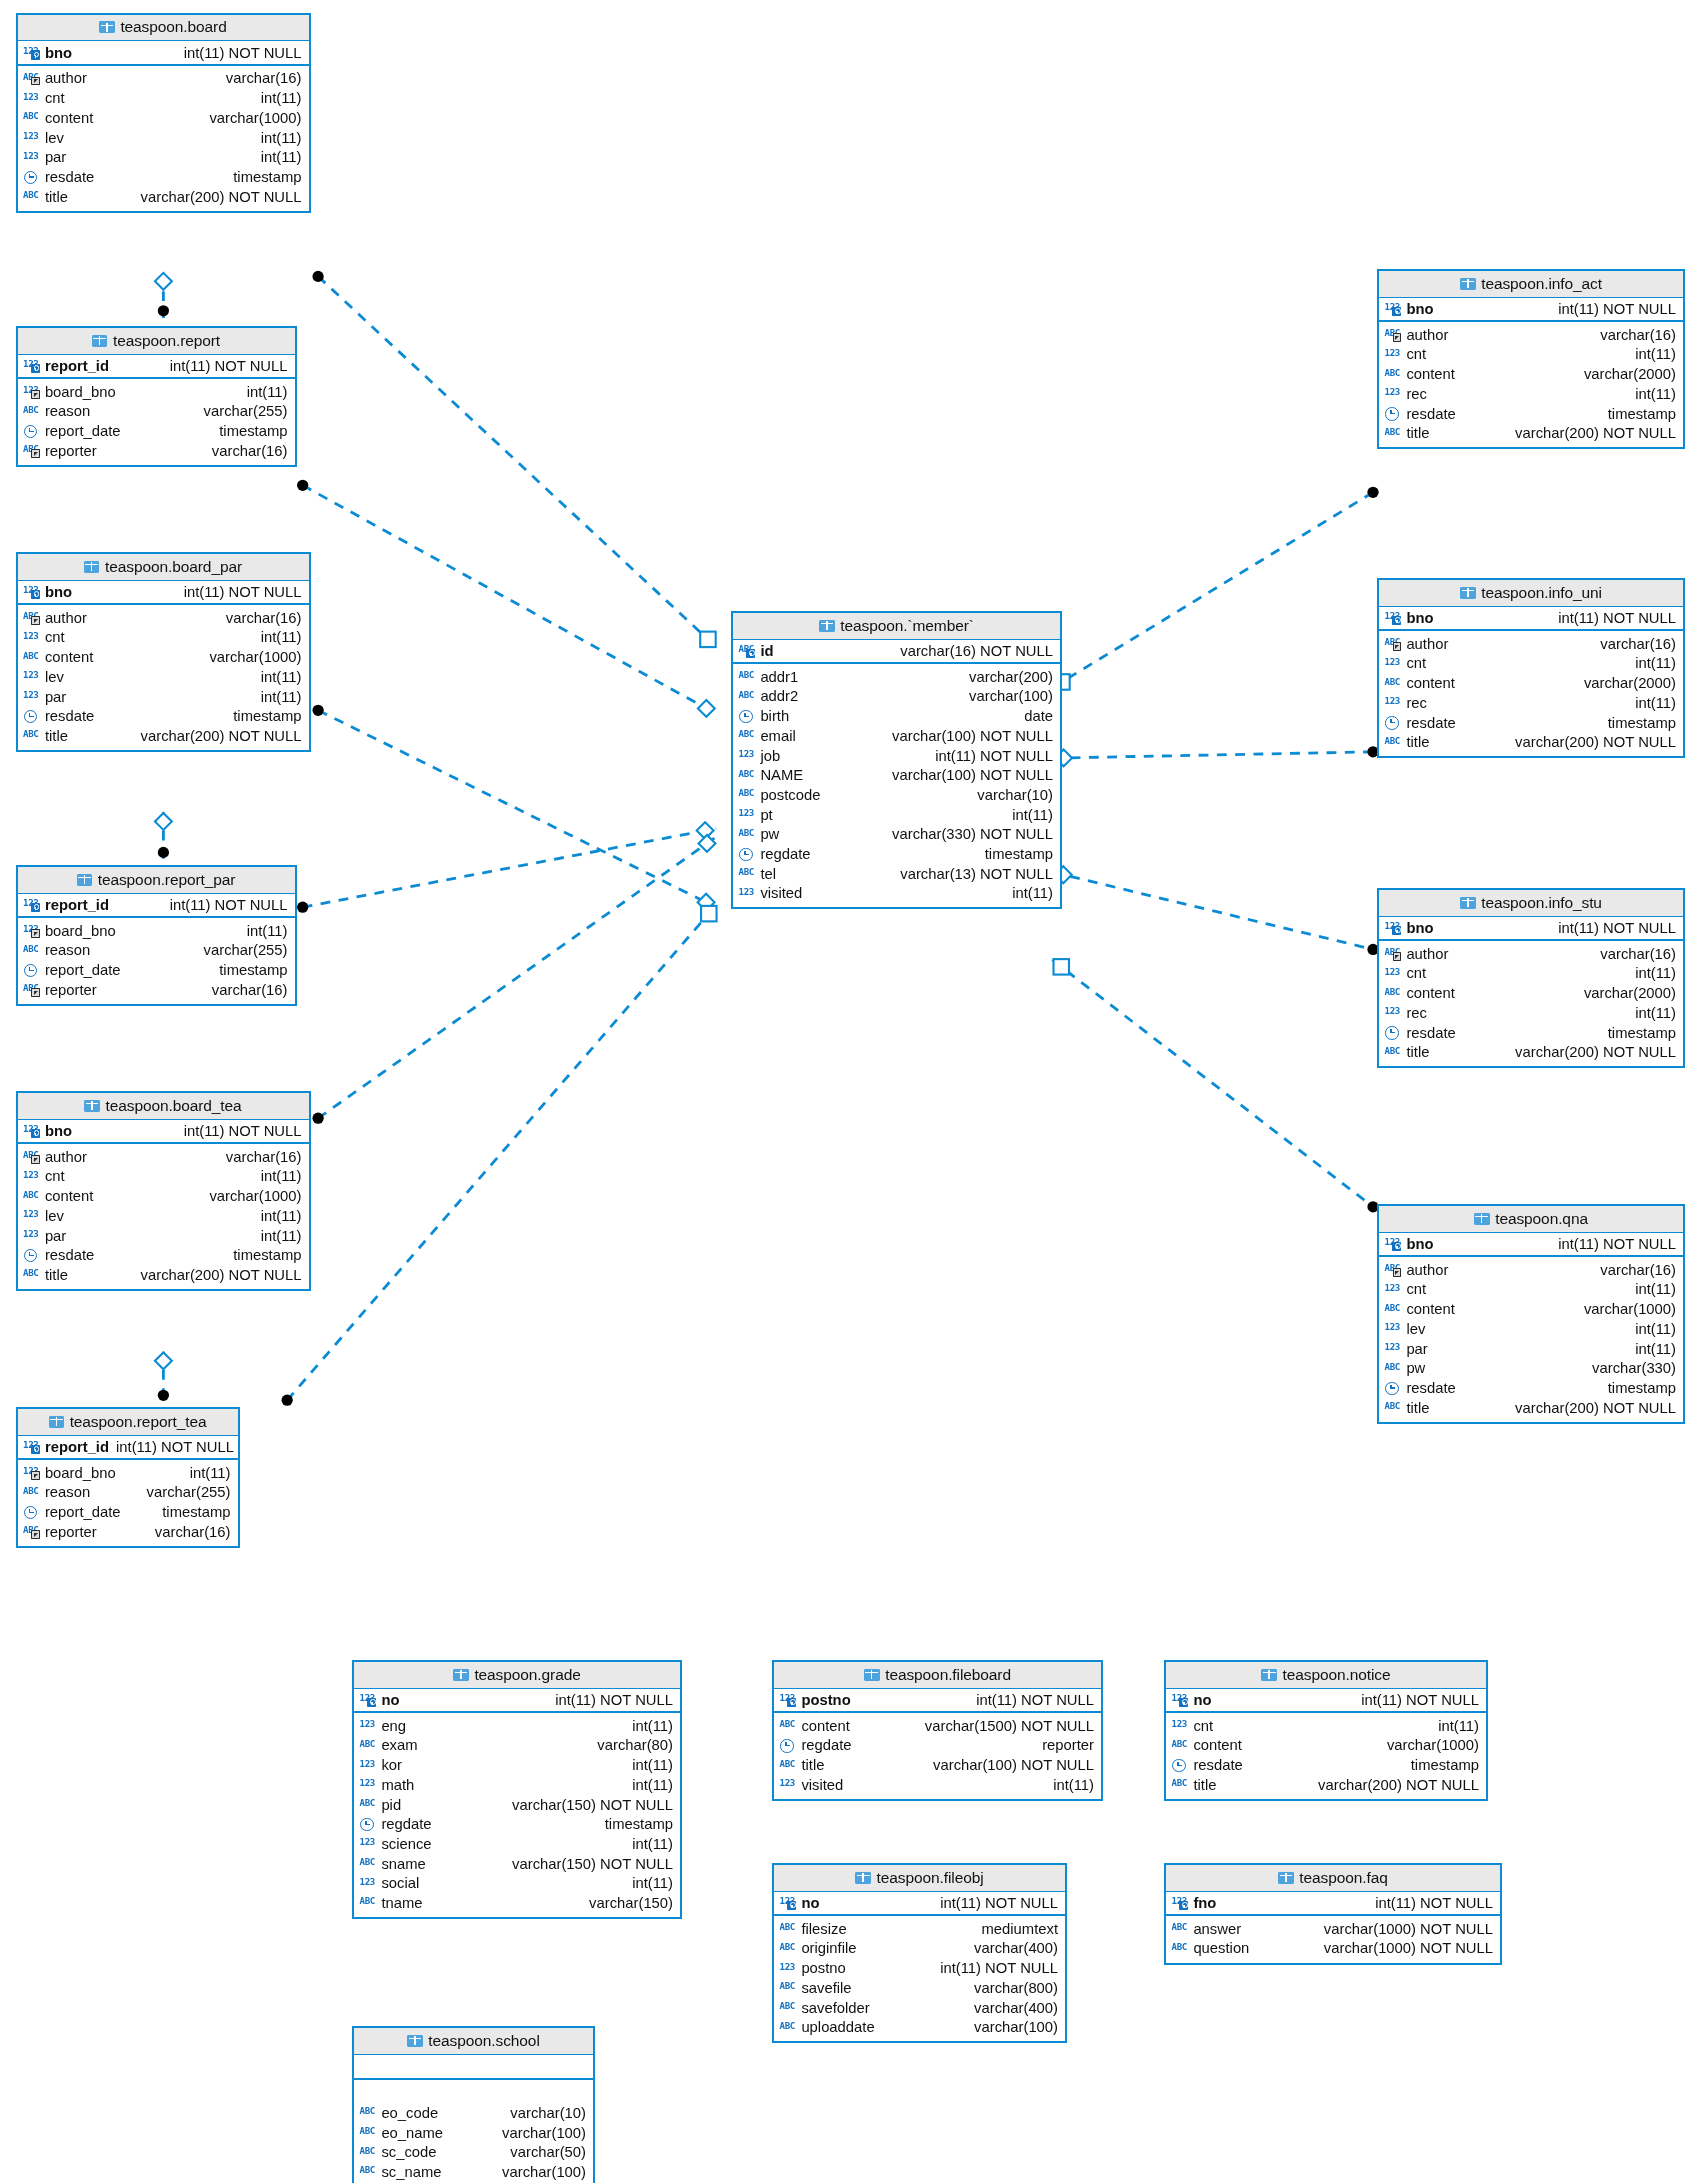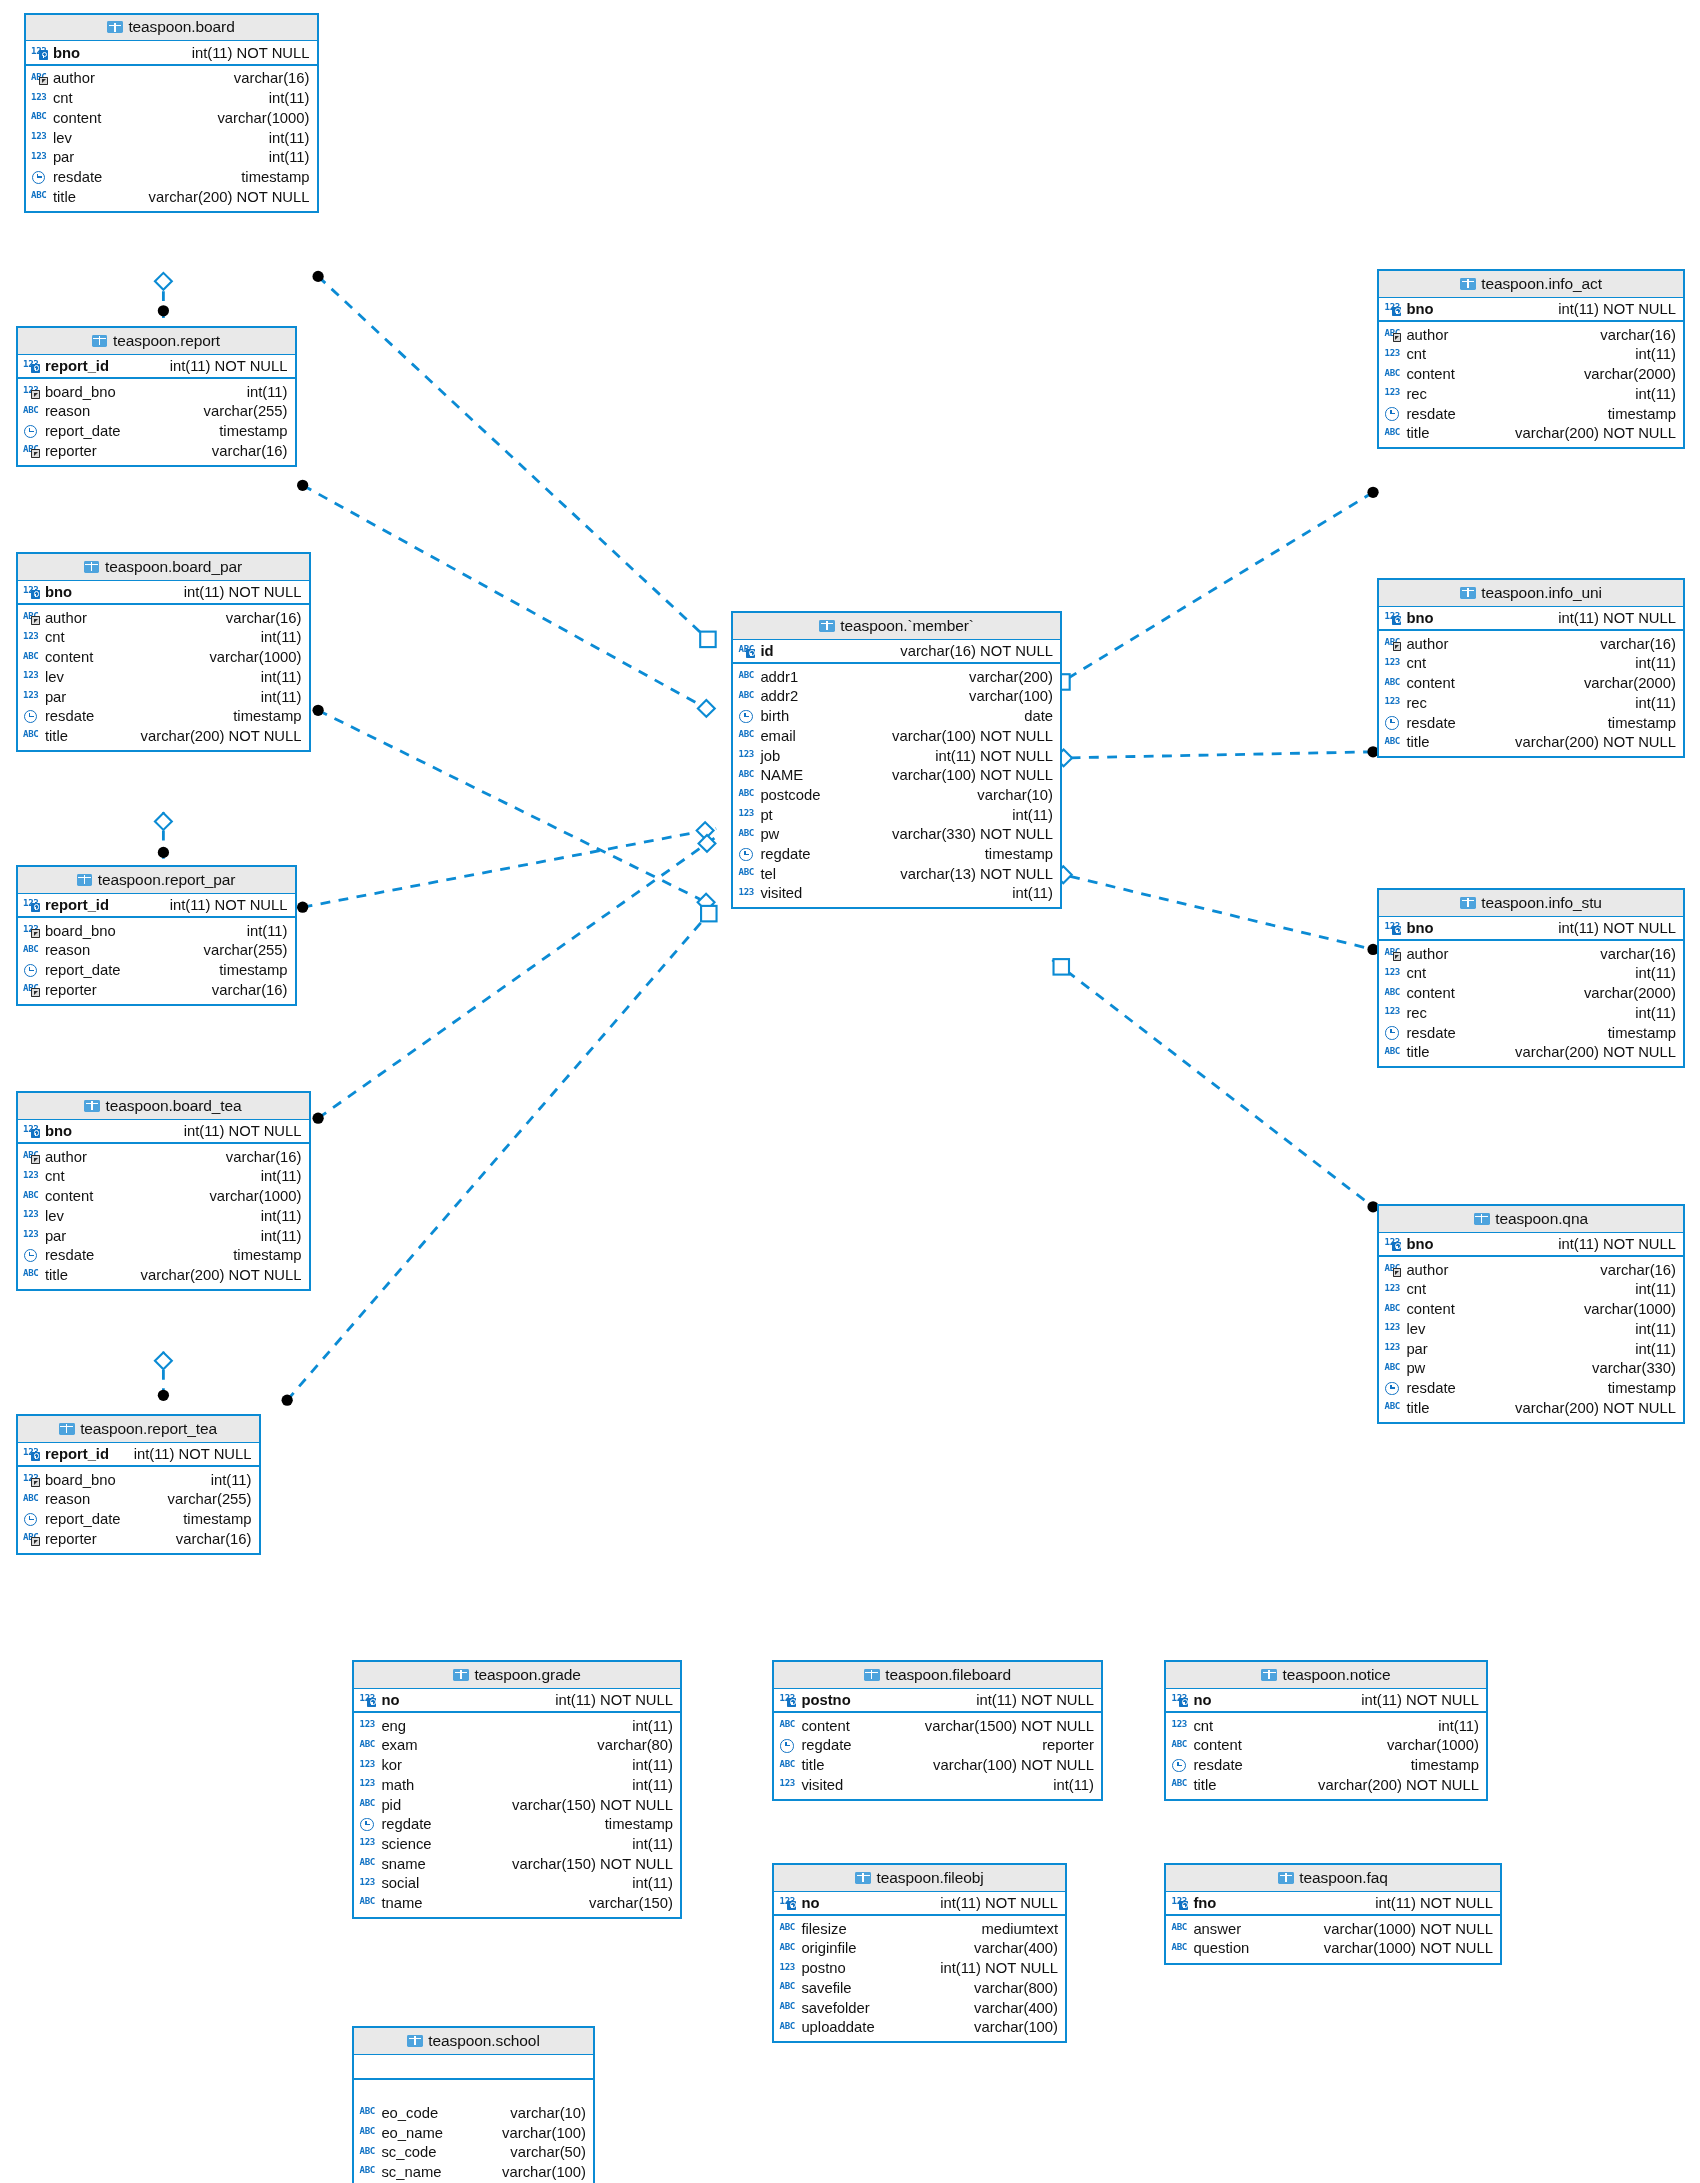--- a/index.html
+++ b/index.html
@@ -218,21 +218,21 @@
         <path d="M 1496,1240 L 1952,1350" stroke="#0b8bd4" stroke-width="4" fill="none" stroke-dasharray="14 12"></path>
         <circle cx="1952" cy="1350" r="8" fill="#000" stroke="none"></circle>
         <polygon points="1511.5538517294926,1231.7520256365005 1523.5538517294926,1243.7520256365005 1511.5538517294926,1255.7520256365005 1499.5538517294926,1243.7520256365005" fill="#fff" stroke="#0b8bd4" stroke-width="3"></polygon>
         <path d="M 1496,1365 L 1952,1716" stroke="#0b8bd4" stroke-width="4" fill="none" stroke-dasharray="14 12"></path>
         <circle cx="1952" cy="1716" r="8" fill="#000" stroke="none"></circle>
         <rect x="1497.6788823039783" y="1363.7594028260885" width="22" height="22" fill="#fff" stroke="#0b8bd4" stroke-width="3"></rect>
       </g>
   </svg>
 
   <div id="entities-layer">
-      <div class="entity" style="left: 15.5px; top: 12.7px; width: 295px; margin-left: 8px;">
+      <div class="entity" style="left: 15.5px; top: 12.7px; width: 295px;">
         <div class="ent-header">
           <span class="tbl-icon"></span>
           <span class="ent-title">teaspoon.board</span>
         </div>
         <div class="pk-section">
           <div class="col-row pk">
             <span class="col-icon">
               <span class="ic-123">123</span>
               <span class="badge-key"></span>
             </span>
@@ -552,21 +552,21 @@
           <div class="col-row">
             <span class="col-icon">
               <span class="ic-abc">ABC</span>
             </span>
             <span class="col-name">title</span>
             <span class="col-spacer"></span>
             <span class="col-type">varchar(200) NOT NULL</span>
           </div>
         </div>
       </div>
-      <div class="entity" style="left: 15.5px; top: 1407px; width: 245px; margin-top: 7px;">
+      <div class="entity" style="left: 15.5px; top: 1407px; width: 224px;">
         <div class="ent-header">
           <span class="tbl-icon"></span>
           <span class="ent-title">teaspoon.report_tea</span>
         </div>
         <div class="pk-section">
           <div class="col-row pk">
             <span class="col-icon">
               <span class="ic-123">123</span>
               <span class="badge-key"></span>
             </span>

